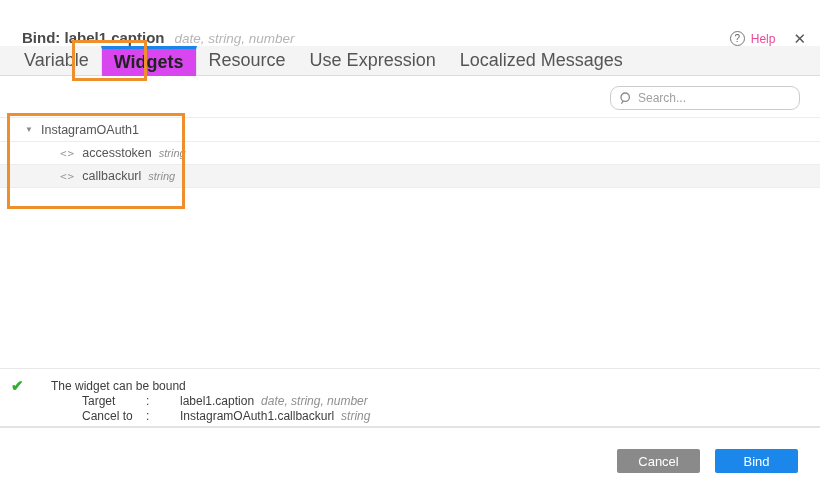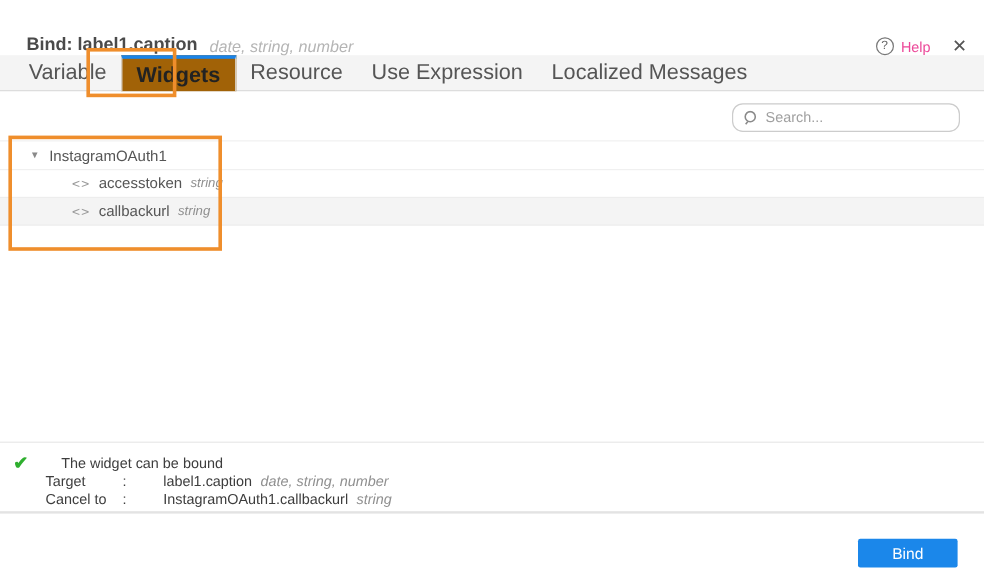--- a/index.html
+++ b/index.html
@@ -45,21 +45,21 @@
   }
   .tab {
     padding:0 12px;
     font-size:18px;
     color:#555;
     display:flex; align-items:center;
     cursor:pointer;
     position:relative;
   }
   .tab.active {
-    background:#a16207;
+    background:#d946ef;
     border-top:3px solid #1b84e8;
     border-left:1px solid #e2e2e2;
     border-right:1px solid #e2e2e2;
     margin-bottom:-1px;
     color:#222;
     font-weight:bold;
     z-index:2;
   }
 
   
@@ -127,21 +127,21 @@
     border-bottom:2px solid #e3e3e3;
     background:#fff;
     font-size:12px; color:#3d3d3d;
   }
   .check-icon {
     position:absolute; left:11px; top:8px;
     color:#2faf2f; font-size:15px; font-weight:bold;
   }
   .status-message { position:absolute; left:51px; top:10px; }
   .status-table { position:absolute; left:38px; top:25px; }
-  .status-row { display:flex; height:14px; align-items:flex-end; margin-bottom:1px; }
+  .status-row { display:flex; height:14px; align-items:flex-end; margin-bottom:1px;margin-left:44px; }
   .status-label { width:64px; flex:none; }
   .status-colon { width:34px; flex:none; }
   .status-value { white-space:nowrap; }
   .status-hint { font-style:italic; color:#8f8f8f; margin-left:7px; white-space:nowrap; }
 
   
   .footer-actions {
     position:absolute;
     right:22px; bottom:13px;
     display:flex; gap:15px;
@@ -221,14 +221,15 @@
     <div class="status-row">
       <span class="status-label">Cancel to</span>
       <span class="status-colon">:</span>
       <span class="status-value">InstagramOAuth1.callbackurl</span>
       <span class="status-hint">string</span>
     </div>
   </div>
 </div>
 
 <div class="footer-actions">
+  <button class="btn btn-cancel">Cancel</button>
   <button class="btn btn-bind">Bind</button>
 </div>
 
 </body></html>

